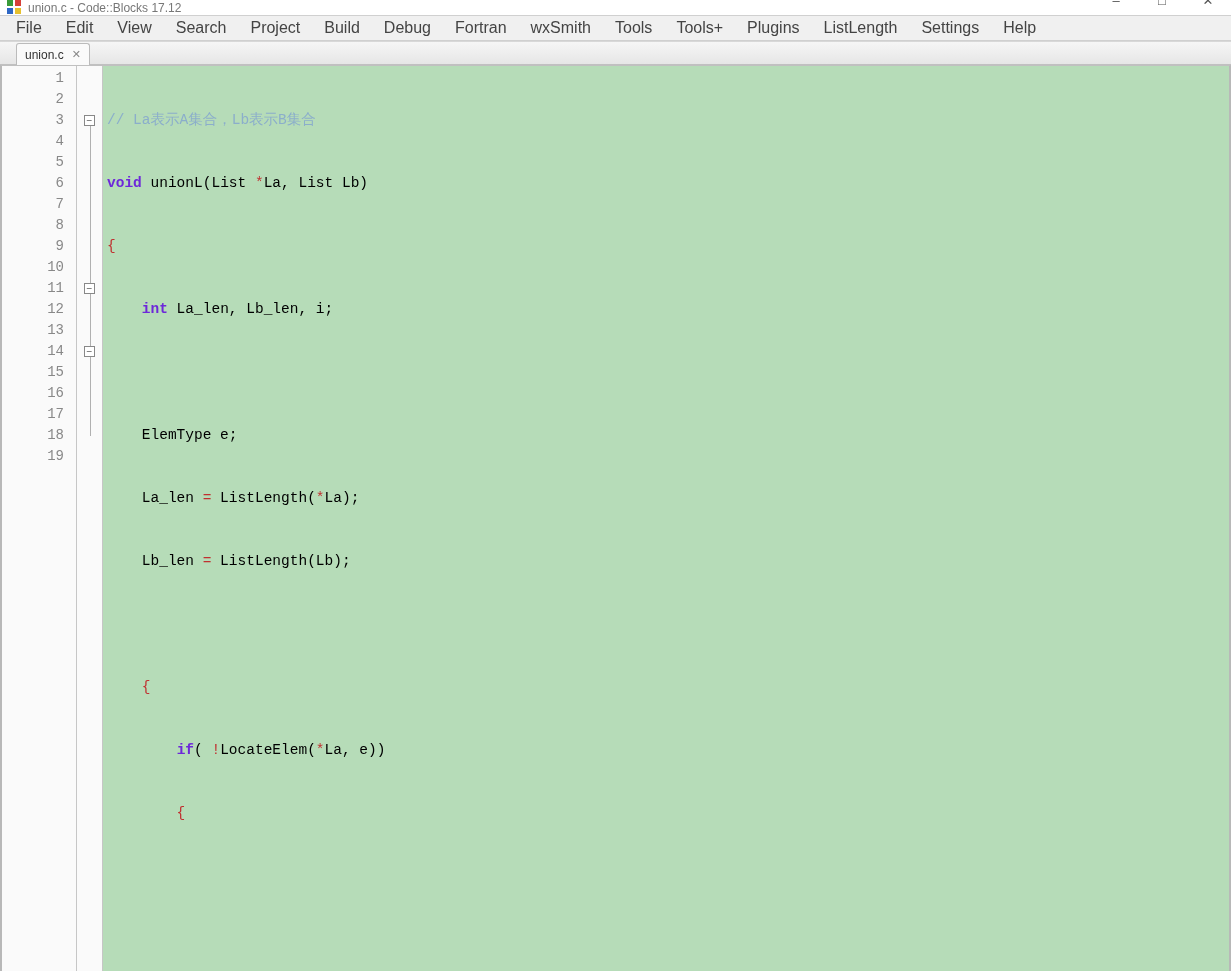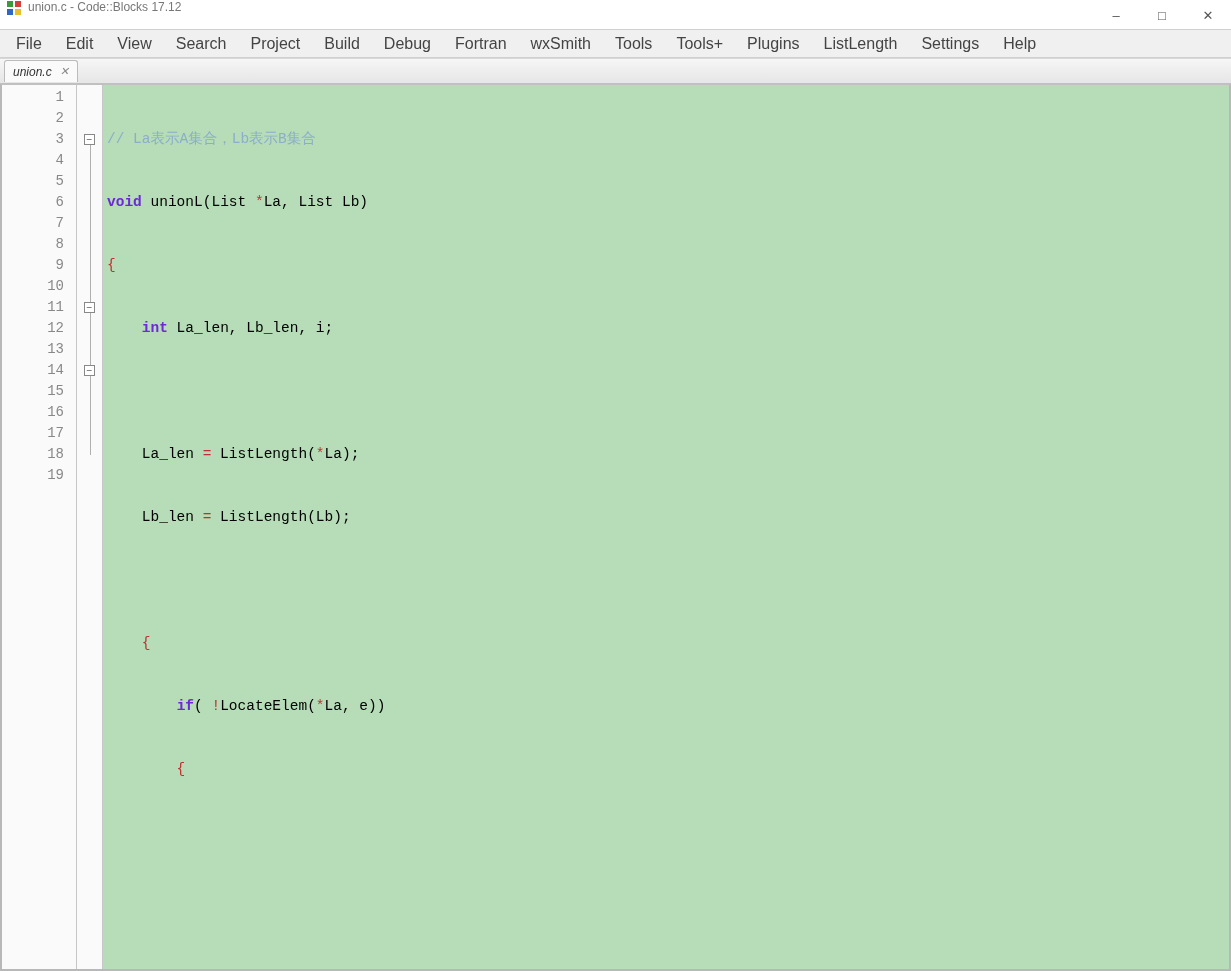--- a/index.html
+++ b/index.html
@@ -8,24 +8,24 @@
       font-size: 13px;
       background: #f0f0f0;
       width: 1231px;
       height: 971px;
       overflow: hidden;
       display: flex;
       flex-direction: column;
     }
     
     .titlebar {
-      height: 30px;
+      height: 16px;
       background: #ffffff;
       display: flex;
-      align-items: flex-start;
+      align-items: flex-end;
       padding-left: 6px;
       color: #777777;
       border-bottom: 1px solid #d0d0d0;
     }
     .titlebar .app-icon {
       width: 16px;
       height: 16px;
       margin-right: 6px;
       display: inline-block;
     }
@@ -62,23 +62,22 @@
       padding: 3px 12px;
       cursor: default;
     }
     
     .tabstrip {
       height: 26px;
       background: linear-gradient(#f6f6f6, #e6e6e6);
       border-top: 1px solid #d8d8d8;
       border-bottom: 1px solid #c0c0c0;
       display: flex;
-      align-items: flex-start;
-      padding-left: 4px;
-      font-style: italic;
+      align-items: center;
+      padding-left: 16px;
     }
     .tab {
       height: 22px;
       background: #fafafa;
       border: 1px solid #bbb;
       border-bottom: none;
       border-top-left-radius: 3px;
       border-top-right-radius: 3px;
       padding: 0 8px;
       display: flex;
@@ -294,20 +293,21 @@
           <div class="fold-line" style="top:0;height:11px;"></div>
         </div>
       <div class="fold-cell"></div>
     </div>
     <div class="code-area">
       <div class="line"><span class="comment">// La表示A集合，Lb表示B集合</span></div>
       <div class="line"><span class="kw">void</span><span> unionL(List </span><span class="op">*</span><span>La, List Lb)</span></div>
       <div class="line"><span class="op">{</span></div>
       <div class="line">    <span class="kw">int</span><span> La_len, Lb_len, i;</span></div>
       <div class="line"></div>
+      <div class="line"><span>    ElemType e;</span></div>
       <div class="line"><span>    La_len </span><span class="op">=</span><span> ListLength(</span><span class="op">*</span><span>La);</span></div>
       <div class="line"><span>    Lb_len </span><span class="op">=</span><span> ListLength(Lb);</span></div>
       <div class="line"></div>
       <div class="line"><span class="op">    {</span></div>
       <div class="line">        <span class="kw">if</span><span>( </span><span class="op">!</span><span>LocateElem(</span><span class="op">*</span><span>La, e))</span></div>
       <div class="line"><span class="op">        {</span></div>
       
       
       
       

